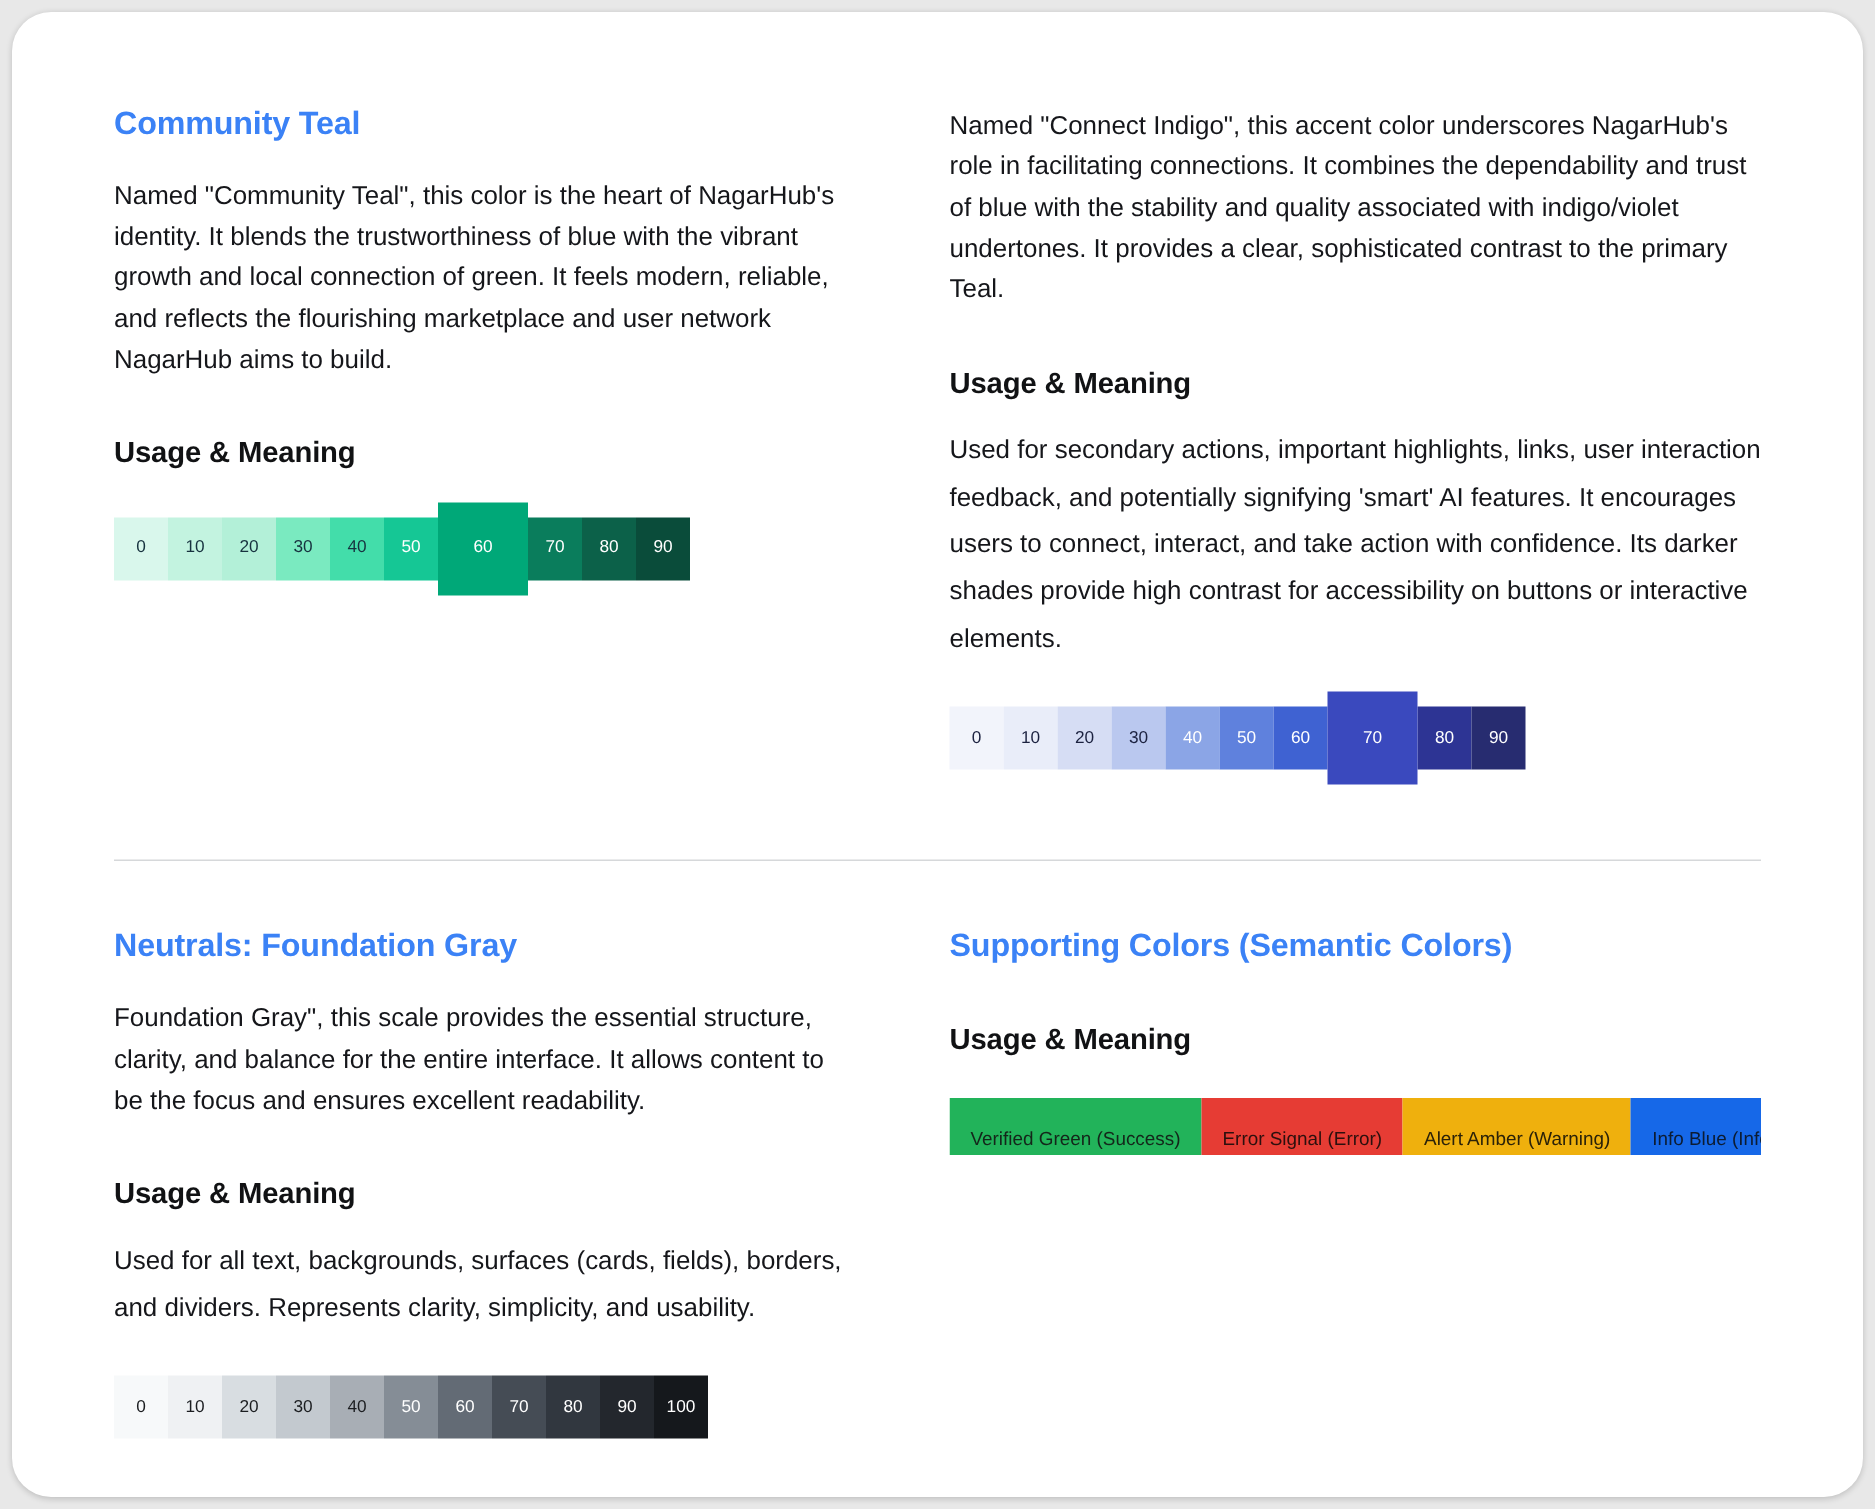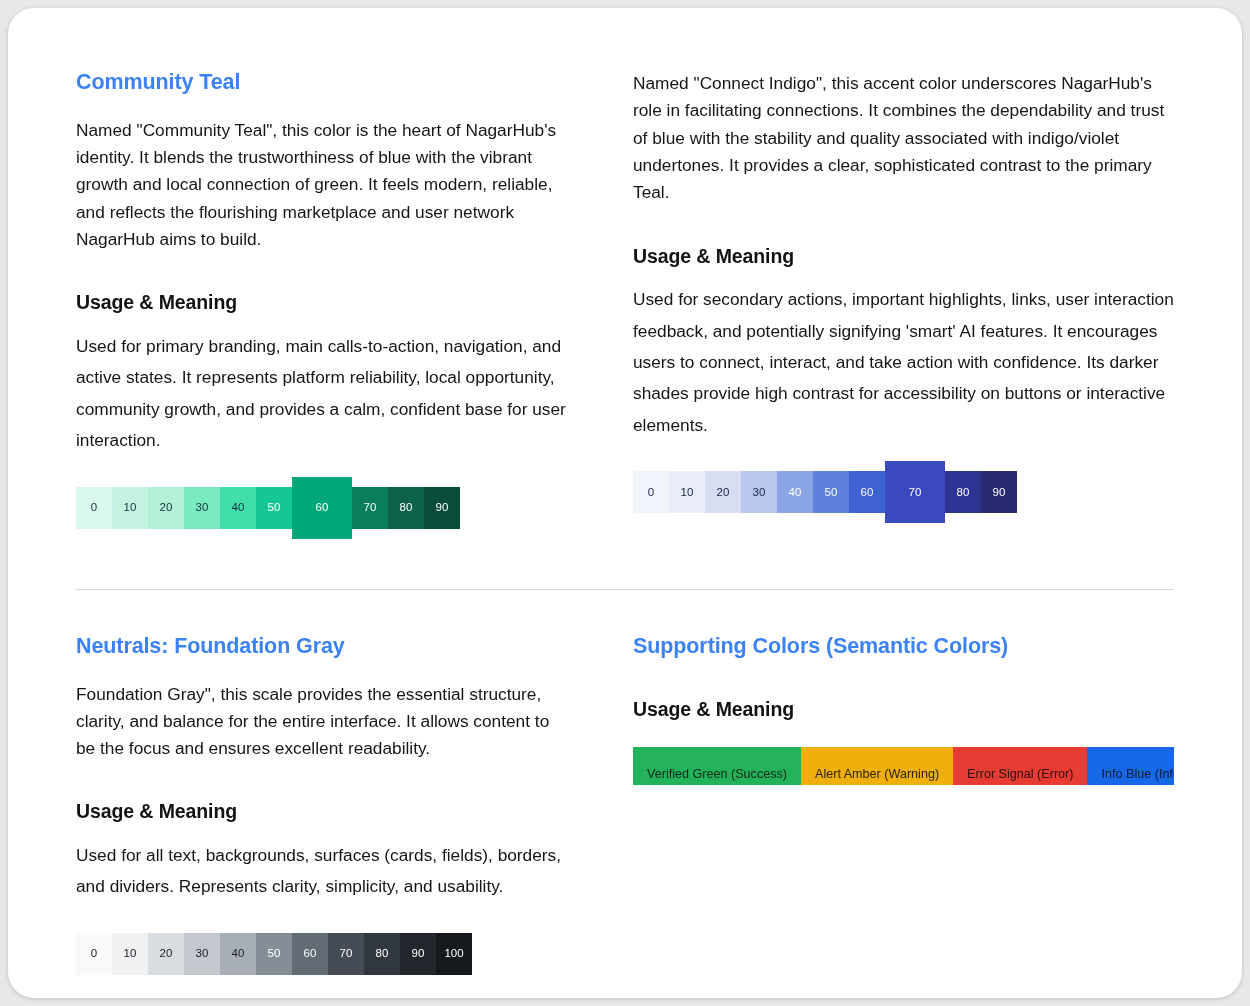--- a/index.html
+++ b/index.html
@@ -140,21 +140,20 @@
 <div class="page">
   <div class="card">
     <div class="inner">
 
       <div class="grid">
 
         <div class="col col-left">
           <h2 class="section-title">Community Teal</h2>
           <p class="body-text">Named "Community Teal", this color is the heart of NagarHub's identity. It blends the trustworthiness of blue with the vibrant growth and local connection of green. It feels modern, reliable, and reflects the flourishing marketplace and user network NagarHub aims to build.</p>
           <h3 class="sub-title">Usage &amp; Meaning</h3>
-          <p class="body-text loose">Used for primary branding, main calls-to-action, navigation, and active states. It represents platform reliability, local opportunity, community growth, and provides a calm, confident base for user interaction.</p>
           <div class="scale-wrap">
             <div class="scale teal-scale" id="teal-scale">
                 <div class="swatch" style="background: rgb(217, 247, 236); color: rgb(23, 50, 63);">0</div>
                 <div class="swatch" style="background: rgb(195, 243, 224); color: rgb(23, 50, 63);">10</div>
                 <div class="swatch" style="background: rgb(179, 240, 216); color: rgb(23, 50, 63);">20</div>
                 <div class="swatch" style="background: rgb(122, 234, 192); color: rgb(23, 50, 63);">30</div>
                 <div class="swatch" style="background: rgb(67, 221, 170); color: rgb(23, 50, 63);">40</div>
                 <div class="swatch" style="background: rgb(21, 199, 149); color: rgb(255, 255, 255);">50</div>
                 <div class="swatch raised" style="background: rgb(0, 168, 120); color: rgb(255, 255, 255);">60</div>
                 <div class="swatch" style="background: rgb(10, 125, 92); color: rgb(255, 255, 255);">70</div>
@@ -209,22 +208,22 @@
                 <div class="swatch" style="background: rgb(21, 24, 28); color: rgb(255, 255, 255);">100</div>
               </div>
           </div>
         </div>
 
         <div class="col col-right">
           <h2 class="section-title">Supporting Colors (Semantic Colors)</h2>
           <h3 class="sub-title">Usage &amp; Meaning</h3>
           <div class="semantic-bar" id="semantic-bar">
               <div class="semantic-swatch" style="background: rgb(34, 179, 90); color: rgb(20, 38, 26);">Verified Green (Success)</div>
+              <div class="semantic-swatch" style="background: rgb(230, 60, 52); color: rgb(44, 16, 14);">Error Signal (Error)</div>
               <div class="semantic-swatch" style="background: rgb(239, 176, 13); color: rgb(43, 34, 9);">Alert Amber (Warning)</div>
-              <div class="semantic-swatch" style="background: rgb(230, 60, 52); color: rgb(44, 16, 14);">Error Signal (Error)</div>
               <div class="semantic-swatch" style="background: rgb(22, 104, 232); color: rgb(12, 28, 51);">Info Blue (Info)</div>
             </div>
         </div>
       </div>
 
     </div>
   </div>
 </div>
 
 </body></html>

